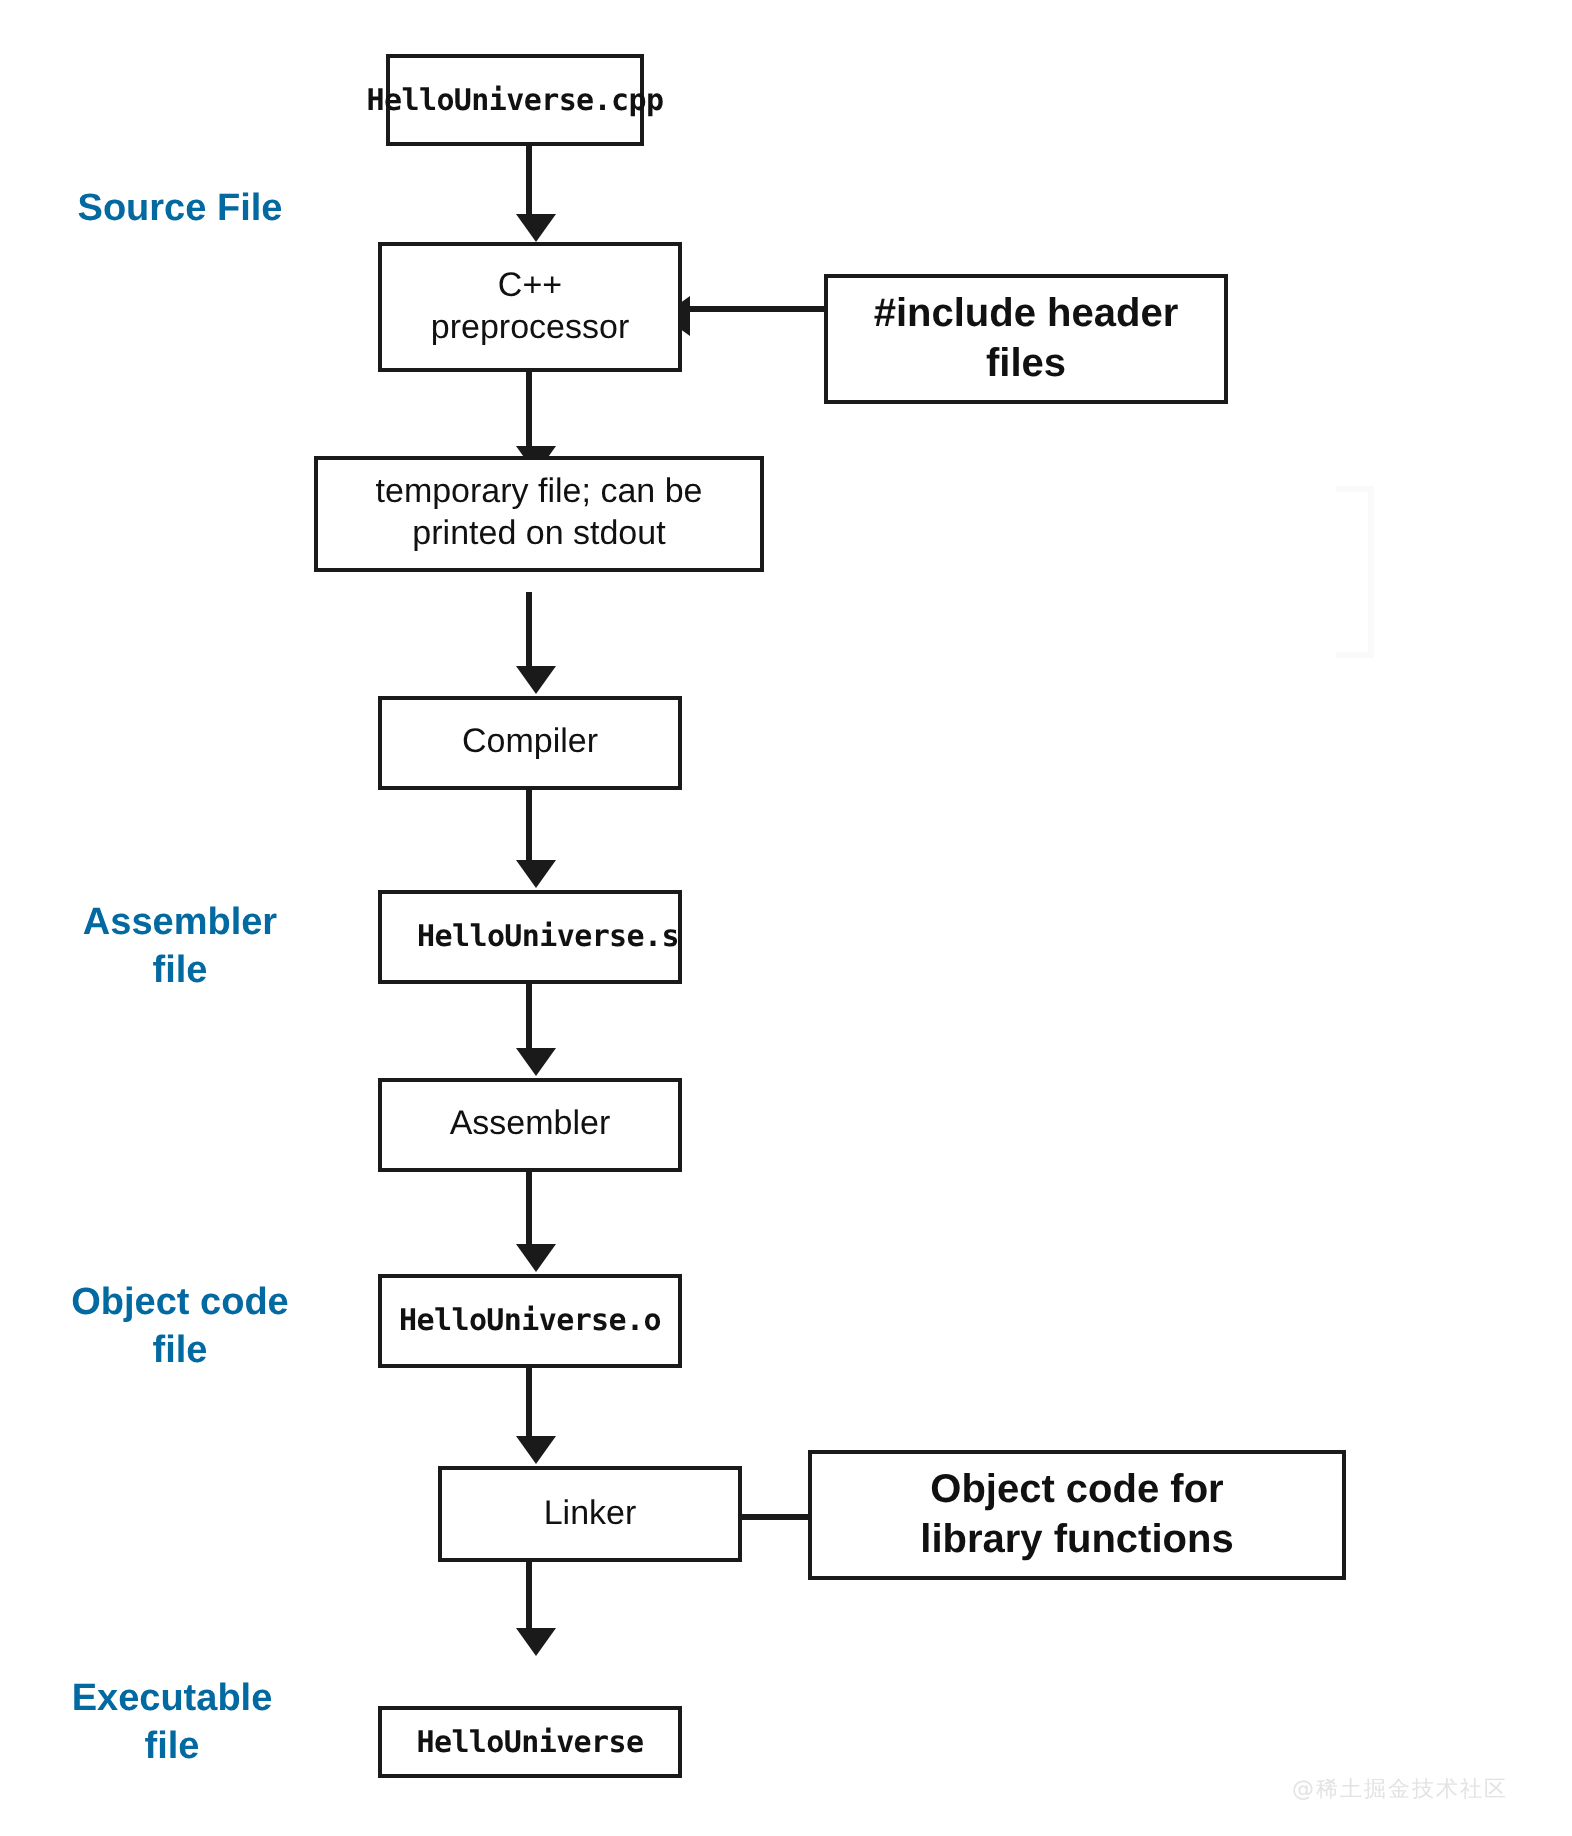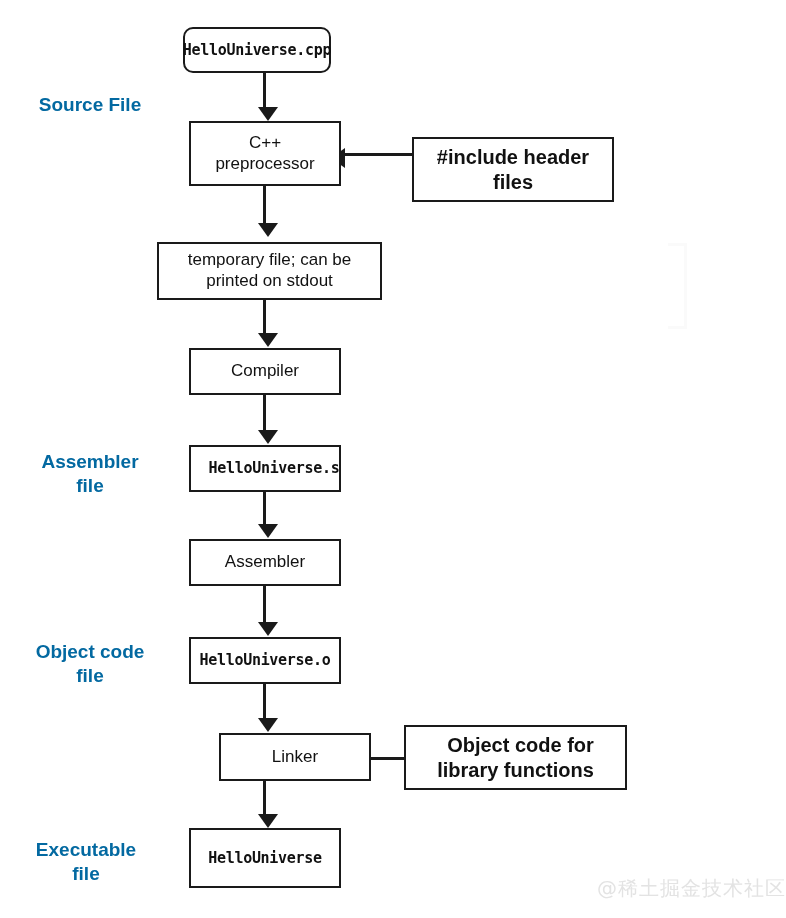--- a/index.html
+++ b/index.html
@@ -22,23 +22,23 @@
     position: absolute;
     left: 668px;
     top: 243px;
     width: 16px;
     height: 80px;
     border: 3px solid #fafafa;
     border-left: none;
   }
   .wm-text {
     position: absolute;
-    right: 0;
+    right: 32px;
     bottom: 16px;
-    font-size: 20px;
+    font-size: 11px;
     color: #e3e3e3;
     letter-spacing: 1px;
     white-space: nowrap;
     font-family: "DejaVu Sans", sans-serif;
   }
 
   
   .node {
     position: absolute;
     box-sizing: border-box;
@@ -126,44 +126,44 @@
   <div class="arrow-v" style="left:263px; top:296px; height:38px;"></div>
   <div class="arrow-v" style="left:263px; top:395px; height:36px;"></div>
   <div class="arrow-v" style="left:263px; top:492px; height:33px;"></div>
   <div class="arrow-v" style="left:263px; top:586px; height:37px;"></div>
   <div class="arrow-v" style="left:263px; top:684px; height:35px;"></div>
   <div class="arrow-v" style="left:263px; top:781px; height:34px;"></div>
 
   <div class="arrow-h" style="left:345px; top:153px; width:67px;"></div>
   <div class="arrow-h" style="left:345px; top:757px; width:59px;"></div>
 
-  <div class="node mono" style="left:183px; top:27px; width:148px; height:46px;border-radius:10px;">HelloUniverse.cpp</div>
+  <div class="node mono" style="left:193px; top:27px; width:129px; height:46px;">HelloUniverse.cpp</div>
 
   <div class="node plain" style="left:189px; top:121px; width:152px; height:65px; white-space:pre-line;">C++
 preprocessor</div>
 
-  <div class="node plain" style="left:157px; top:242px; width:225px; height:58px; white-space:pre-line;">temporary file; can be
+  <div class="node plain" style="left:157px; top:228px; width:225px; height:58px; white-space:pre-line;">temporary file; can be
 printed on stdout</div>
 
   <div class="node plain" style="left:189px; top:348px; width:152px; height:47px;">Compiler</div>
 
   <div class="node mono" style="left:189px; top:445px; width:152px; height:47px;padding-left:24px;">HelloUniverse.s</div>
 
   <div class="node plain" style="left:189px; top:539px; width:152px; height:47px;">Assembler</div>
 
   <div class="node mono" style="left:189px; top:637px; width:152px; height:47px;">HelloUniverse.o</div>
 
   <div class="node plain" style="left:189px; top:733px; width:152px; height:48px;margin-left:30px;">Linker</div>
 
-  <div class="node mono" style="left:189px; top:828px; width:152px; height:60px;">HelloUniverse</div>
+  <div class="node mono" style="left:189px; top:853px; width:152px; height:36px;">HelloUniverse</div>
 
   <div class="node strong" style="left:412px; top:137px; width:202px; height:65px; white-space:pre-line;">#include header
 files</div>
 
-  <div class="node strong" style="left:404px; top:725px; width:223px; height:65px; white-space:pre-line;text-align:right;">Object code for
+  <div class="node strong" style="left:404px; top:725px; width:269px; height:65px; white-space:pre-line;">Object code for
 library functions</div>
 
   <div class="side-label" style="left:20px; top:93px; width:140px;">Source File</div>
 
   <div class="side-label" style="left:20px; top:450px; width:140px;">Assembler
 file</div>
 
   <div class="side-label" style="left:20px; top:640px; width:140px;">Object code
 file</div>
 

